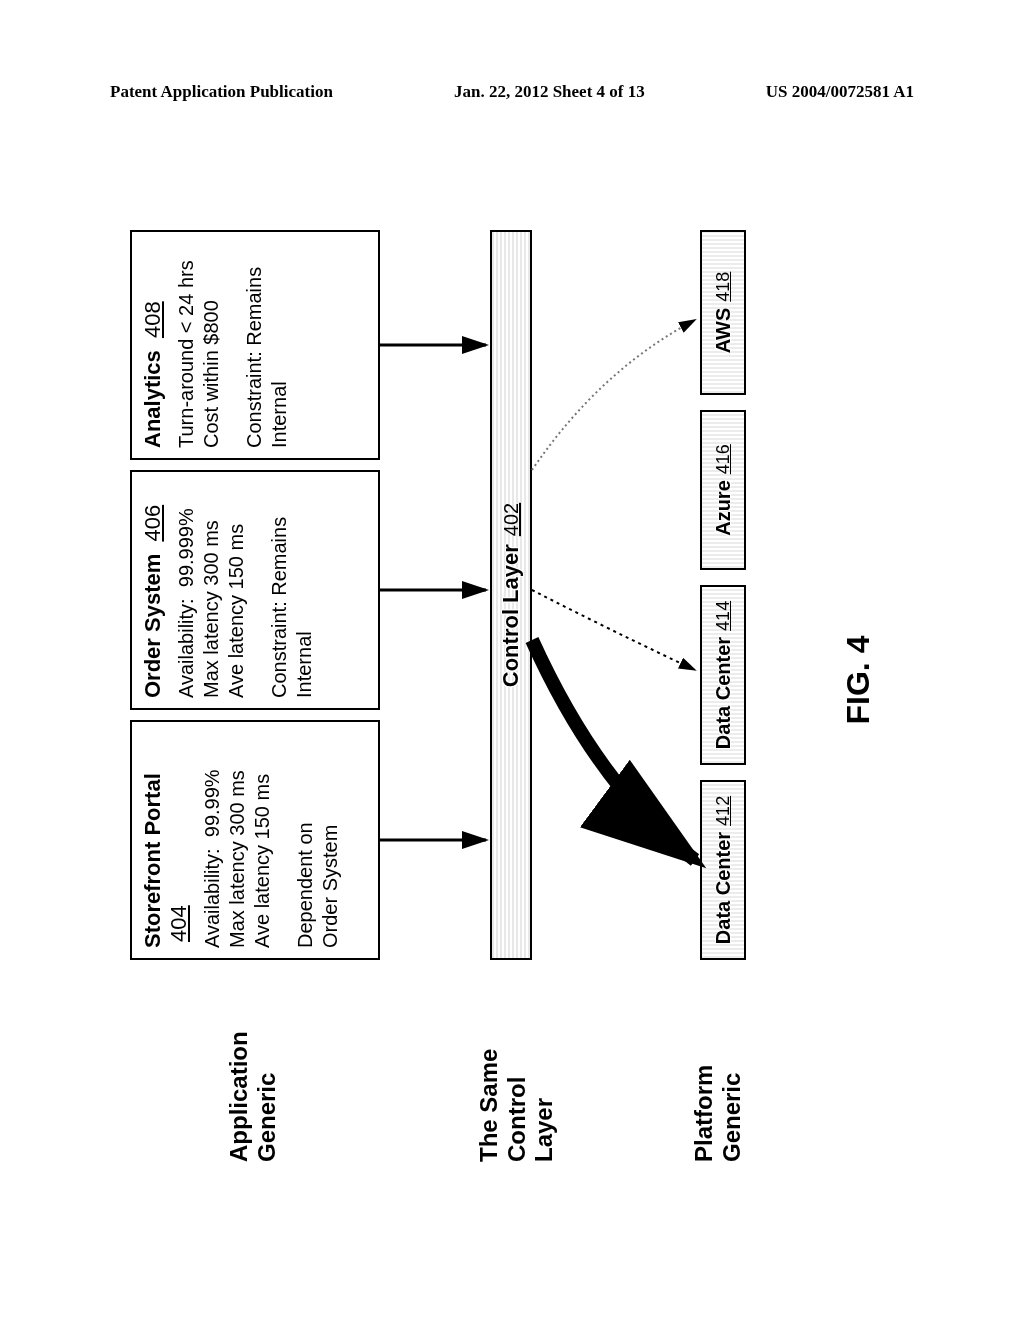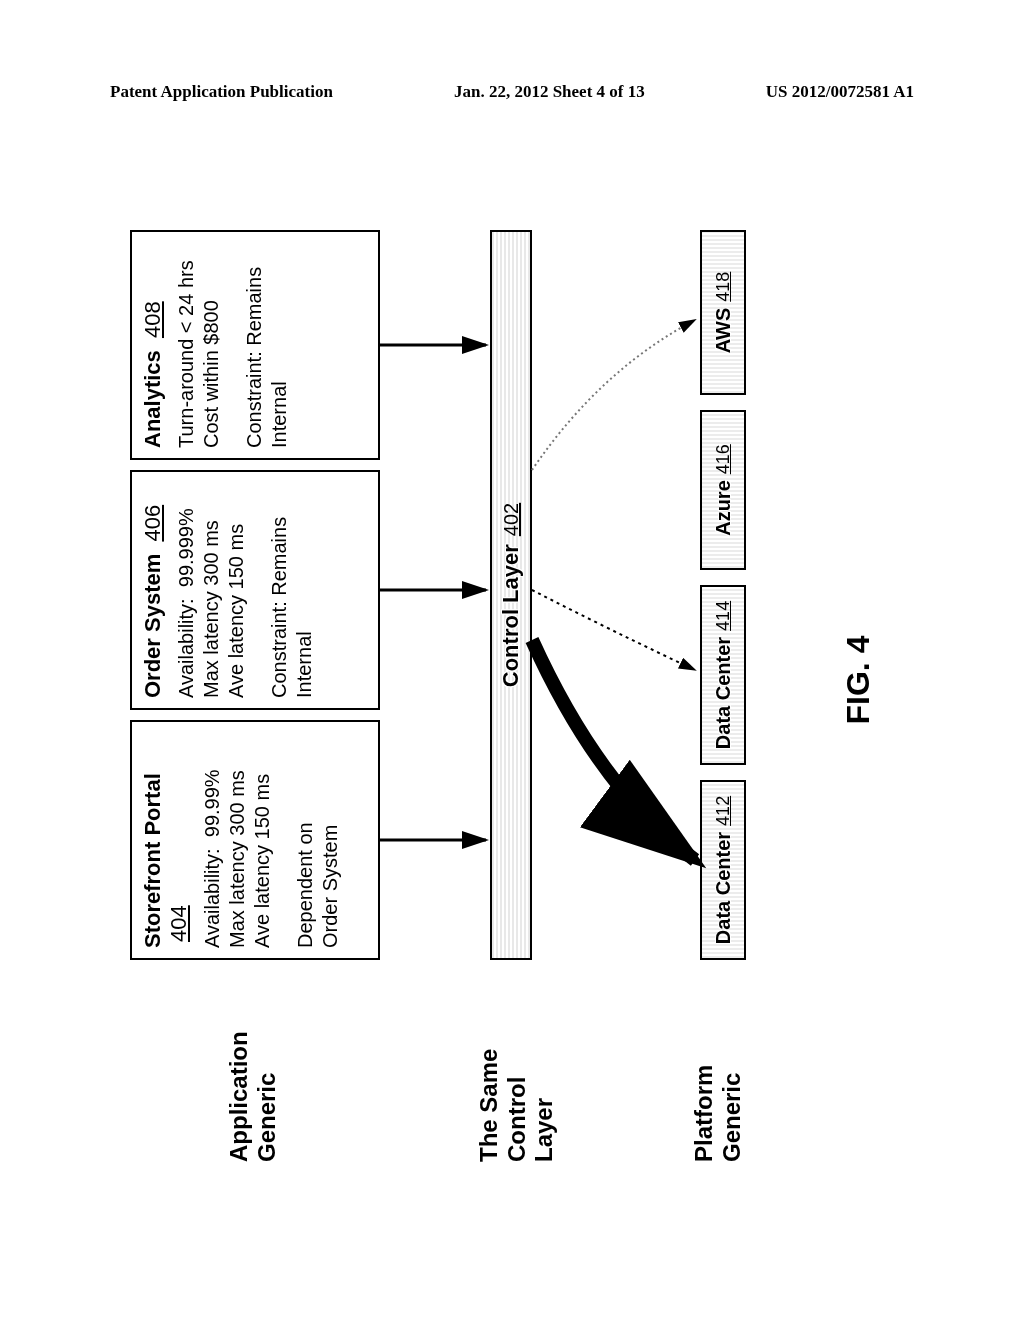--- a/index.html
+++ b/index.html
@@ -141,21 +141,21 @@
     font-size: 32px;
     font-family: Arial, Helvetica, sans-serif;
   }
 </style>
 </head>
 <body>
 
 <div class="page-header">
   <span>Patent Application Publication</span>
   <span>Jan. 22, 2012   Sheet 4 of 13</span>
-  <span>US 2012/0072581 A1</span>
+  <span>US 2004/0072581 A1</span>
 </div>
 
 <div class="diagram-wrap">
 <div class="diagram">
 
   <div class="row-label" style="left:28px; top:155px; white-space:pre;">Application
 Generic</div>
   <div class="row-label" style="left:28px; top:405px; white-space:pre;">The Same
 Control
 Layer</div>

